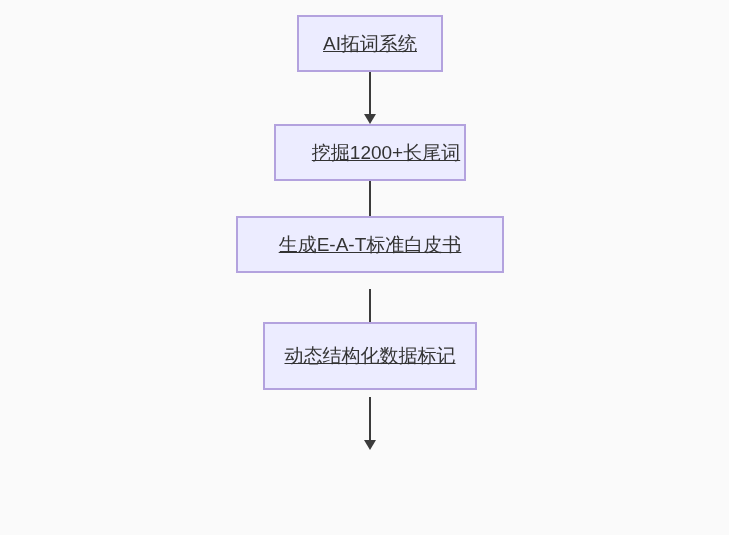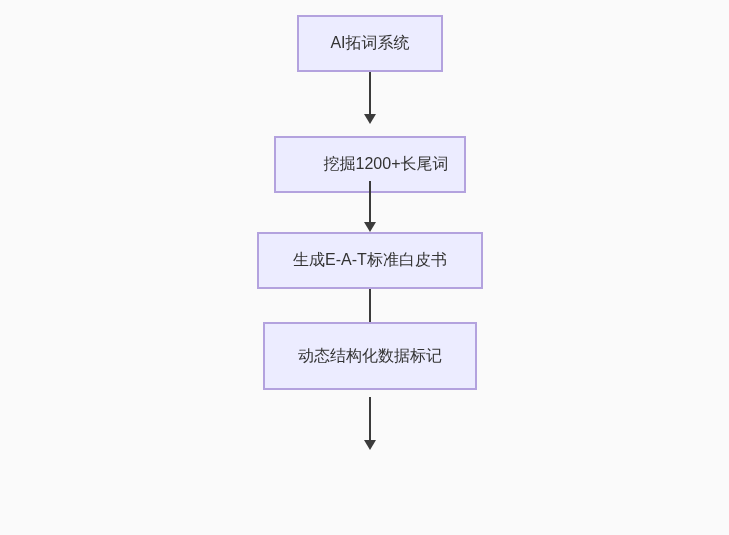--- a/index.html
+++ b/index.html
@@ -24,30 +24,31 @@
     overflow: hidden;
   }
   .flow-node {
     position: absolute;
     left: 370px;
     transform: translateX(-50%);
     box-sizing: border-box;
     background: var(--node-fill);
     border: 2px solid var(--node-border);
     color: var(--node-text);
-    font-size: 16px;
+    font-size: 19px;
     display: flex;
     align-items: center;
     justify-content: center;
     white-space: nowrap;
     text-align: right;
+    text-decoration: underline;
   }
   .n1 { top: 15px;  width: 146px; height: 57px; }
-  .n2 { top: 136px; width: 192px; height: 57px; padding-left: 32px; }
-  .n3 { top: 232px; width: 226px; height: 57px; }
+  .n2 { top: 124px; width: 192px; height: 57px; padding-left: 32px; }
+  .n3 { top: 216px; width: 268px; height: 57px; }
   .n4 { top: 322px; width: 214px; height: 68px; }
   .n5 { top: 450px; width: 234px; height: 56px; }
 
   .flow-arrow {
     position: absolute;
     left: 370px;
     transform: translateX(-50%);
     width: 14px;
   }
   .a1 { top: 72px;  height: 52px; }

